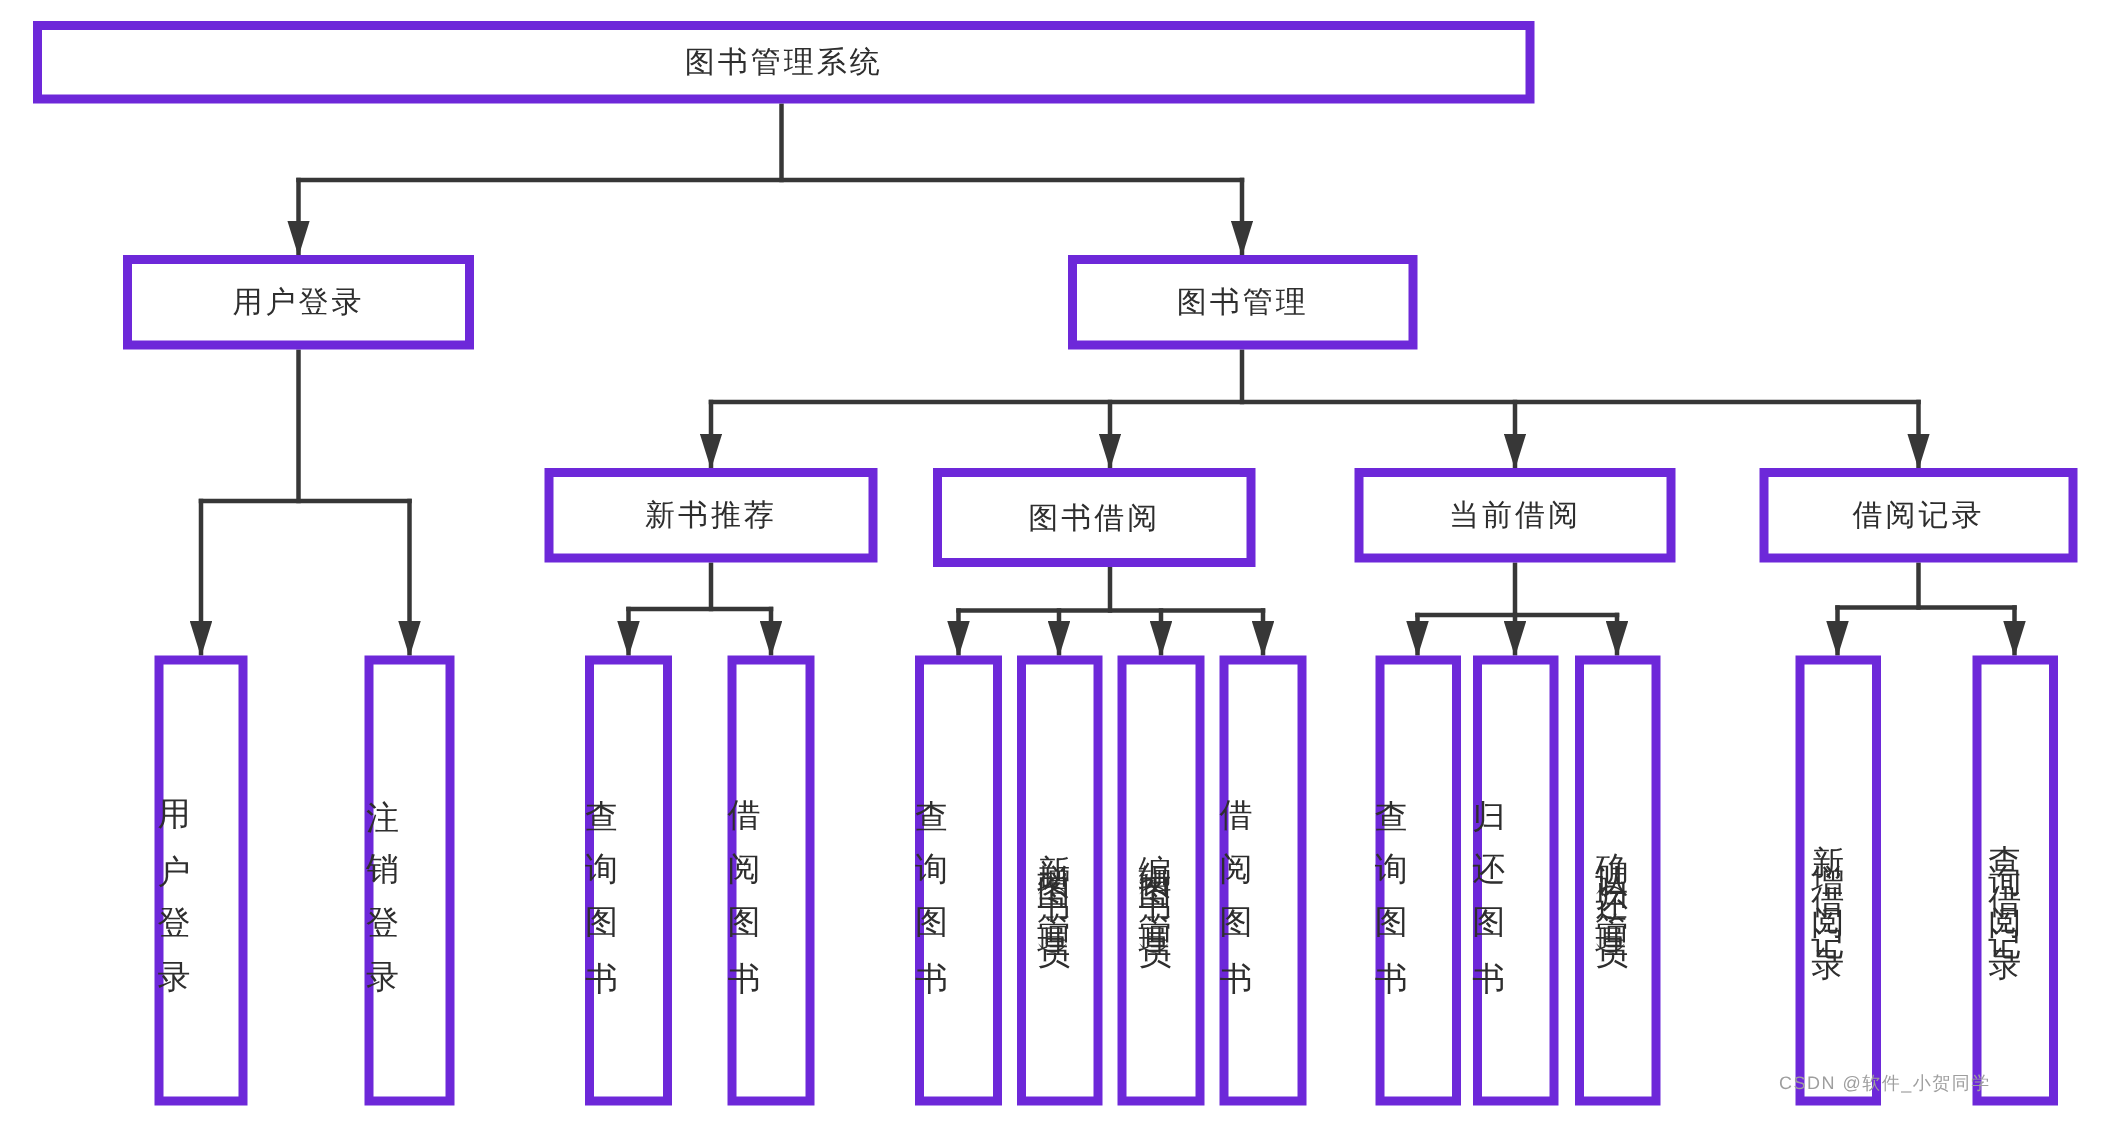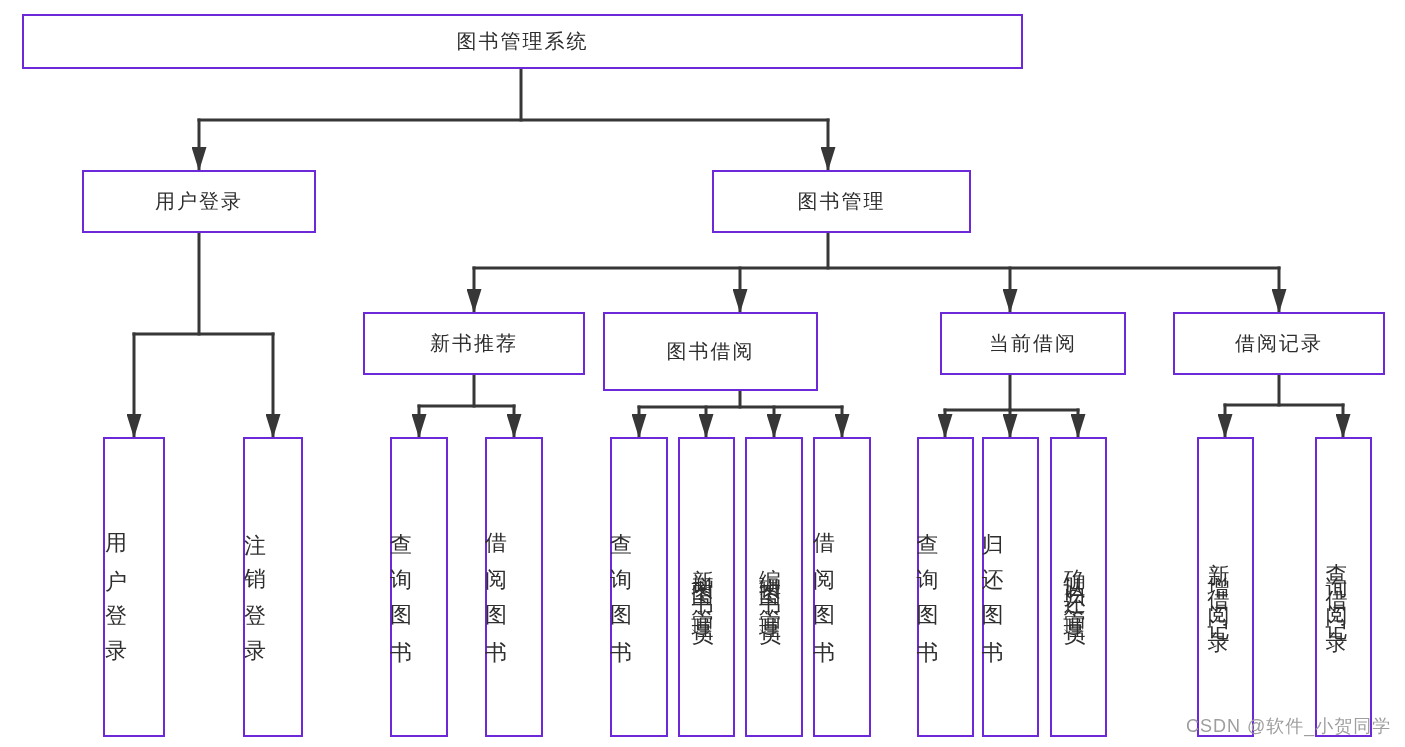--- a/index.html
+++ b/index.html
@@ -12,43 +12,43 @@
     position: relative;
     width: 1405px; height: 747px;
     background: #ffffff;
   }
   .connector-layer {
     position: absolute; left: 0; top: 0; z-index: 1;
   }
   .node {
     position: absolute;
     background: #ffffff;
-    border: 2px solid #6d28d9;
+    border: 6px solid #6d28d9;
     color: #2e2e2e;
     display: flex; align-items: center; justify-content: center;
     z-index: 2;
   }
   .hbox { font-size: 20px; letter-spacing: 2px; white-space: nowrap; }
   .leaf {
     top: 437px; height: 300px;
     writing-mode: vertical-rl;
     font-size: 22px;
     line-height: 1;
   }
   .sp-wide  { letter-spacing: 36px; padding-block-start: 36px; }
   .sp-mid   { letter-spacing: 14px; padding-block-start: 14px; }
   .sp-tight { letter-spacing: 8px;  padding-block-start: 8px; }
 
   
   #n-root           { left: 22px;   top: 14px;  width: 1001px; height: 55px; }
   #n-user-login     { left: 82px;   top: 170px; width: 234px;  height: 63px; }
-  #n-book-mgmt      { left: 712px;  top: 170px; width: 259px;  height: 63px; }
+  #n-book-mgmt      { left: 712px;  top: 170px; width: 233px;  height: 63px; }
   #n-new-book-rec   { left: 363px;  top: 312px; width: 222px;  height: 63px; justify-content: center; }
-  #n-book-borrow    { left: 603px;  top: 312px; width: 215px;  height: 79px; }
-  #n-current-borrow { left: 940px;  top: 312px; width: 186px;  height: 63px; }
+  #n-book-borrow    { left: 622px;  top: 312px; width: 215px;  height: 66px; }
+  #n-current-borrow { left: 903px;  top: 312px; width: 214px;  height: 63px; }
   #n-borrow-records { left: 1173px; top: 312px; width: 212px;  height: 63px; text-align: right; }
 
   
   #l-user-login { left: 103px;  width: 62px; }
   #l-logout     { left: 243px;  width: 60px; }
   #l-nbr-query  { left: 390px;  width: 58px; }
   #l-nbr-borrow { left: 485px;  width: 58px; }
   #l-bb-query   { left: 610px;  width: 58px; }
   #l-bb-add     { left: 678px;  width: 57px; }
   #l-bb-edit    { left: 745px;  width: 58px; }
@@ -56,21 +56,21 @@
   #l-cb-query   { left: 917px;  width: 57px; }
   #l-cb-return  { left: 982px;  width: 57px; }
   #l-cb-confirm { left: 1050px; width: 57px; }
   #l-br-add     { left: 1197px; width: 57px; }
   #l-br-query   { left: 1315px; width: 57px; }
 
   .watermark {
     position: absolute;
     left: 1186px; top: 714px;
     z-index: 3;
-    font-size: 18px;
+    font-size: 12px;
     color: #9e9e9e;
     white-space: nowrap;
     letter-spacing: 1px;
   }
   .conn { stroke: #373737; stroke-width: 3; fill: none; stroke-linecap: square; }
 </style>
 </head>
 <body>
 
 <div class="canvas">

